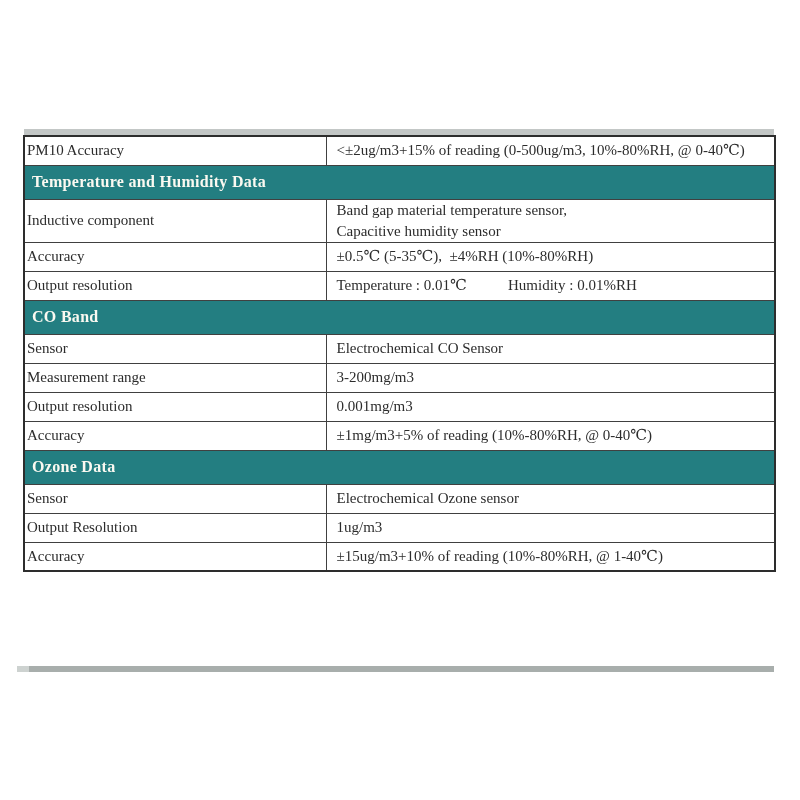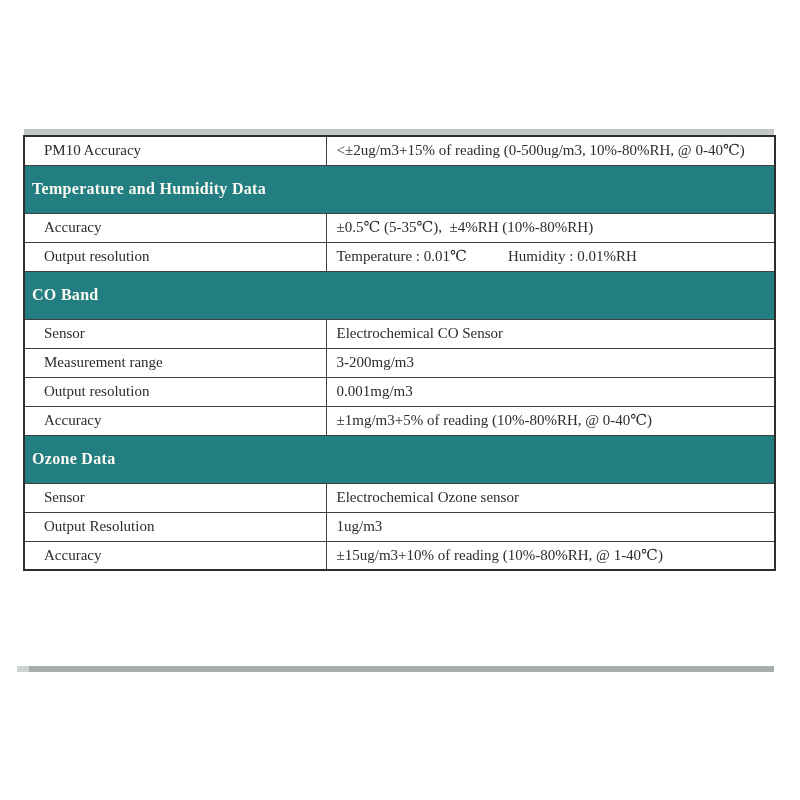--- a/index.html
+++ b/index.html
@@ -47,29 +47,29 @@
     width: 751px;
     border-collapse: collapse;
     table-layout: fixed;
     border: 2px solid var(--border-dark, #2d2d2d);
     font-size: 15px;
   }
   col.c1 { width: 302px; }
   col.c2 { width: 449px; }
   tr.r-data    { height: 29px; }
   tr.r-tall    { height: 42px; }
-  tr.r-section { height: 48px; }
+  tr.r-section { height: 34px; }
   td {
     border: 1px solid var(--border-inner, #404040);
     vertical-align: middle;
     padding: 0;
     overflow: hidden;
   }
   td.label {
-    padding-left: 19px;
+    padding-left: 2px;
     white-space: nowrap;
   }
   td.value {
     padding-left: 10px;
     white-space: pre-wrap;
     line-height: 21px;
   }
   td.section-cell {
     background: var(--accent, #237e81);
     color: var(--header-text, #fbf9f1);
@@ -92,20 +92,24 @@
         <col class="c1">
         <col class="c2">
       </colgroup>
     <tbody id="spec-tbody">
         <tr class="r-data">
           <td class="label">PM10 Accuracy</td>
           <td class="value">&lt;±2ug/m3+15% of reading (0-500ug/m3, 10%-80%RH, @ 0-40℃)</td>
         </tr>
         <tr class="r-section">
           <td colspan="2" class="section-cell">Temperature and Humidity Data</td>
+        </tr>
+        <tr class="r-tall">
+          <td class="label">Inductive component</td>
+          <td class="value"><div>Band gap material temperature sensor,</div><div>Capacitive humidity sensor</div></td>
         </tr>
         <tr class="r-data">
           <td class="label">Accuracy</td>
           <td class="value">±0.5℃ (5-35℃),  ±4%RH (10%-80%RH)</td>
         </tr>
         <tr class="r-data">
           <td class="label">Output resolution</td>
           <td class="value">Temperature : 0.01℃           Humidity : 0.01%RH</td>
         </tr>
         <tr class="r-section">

